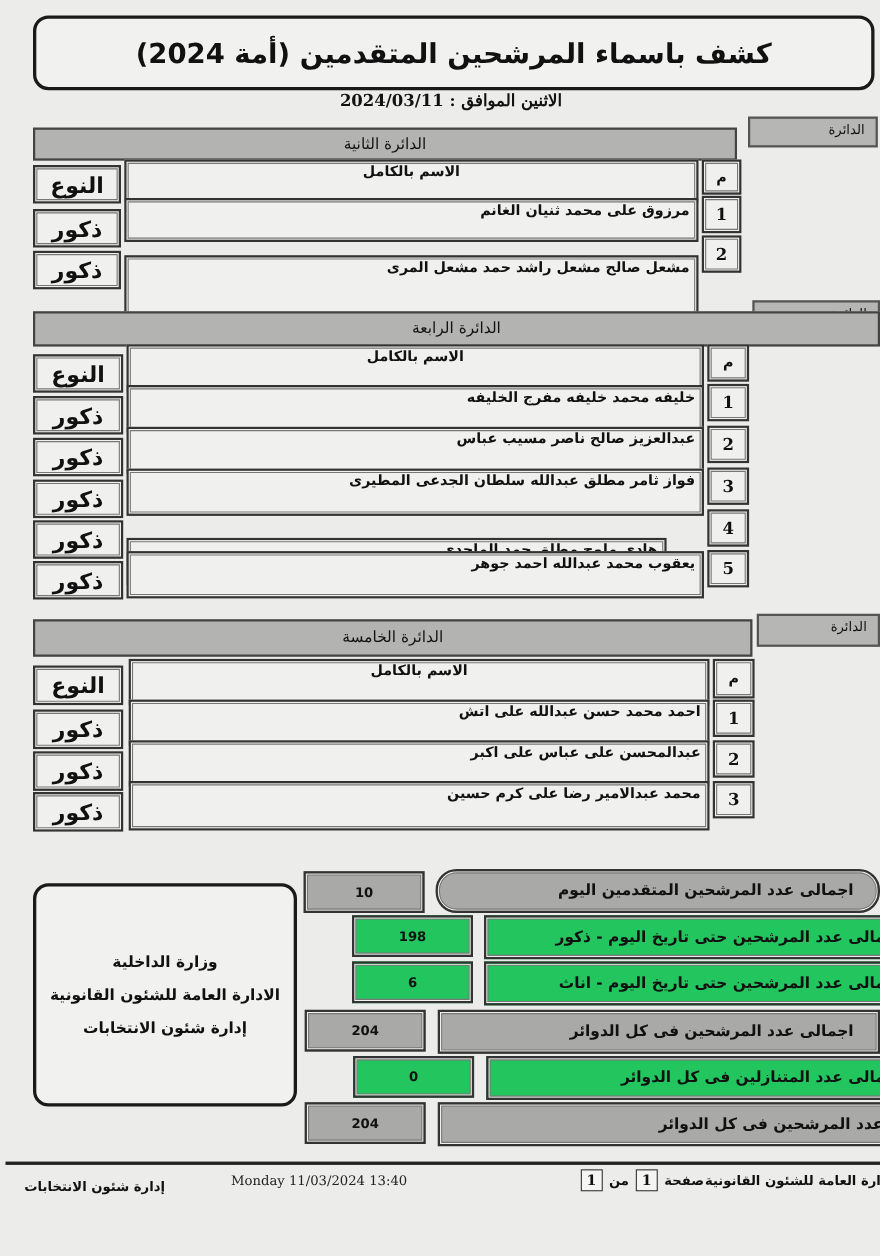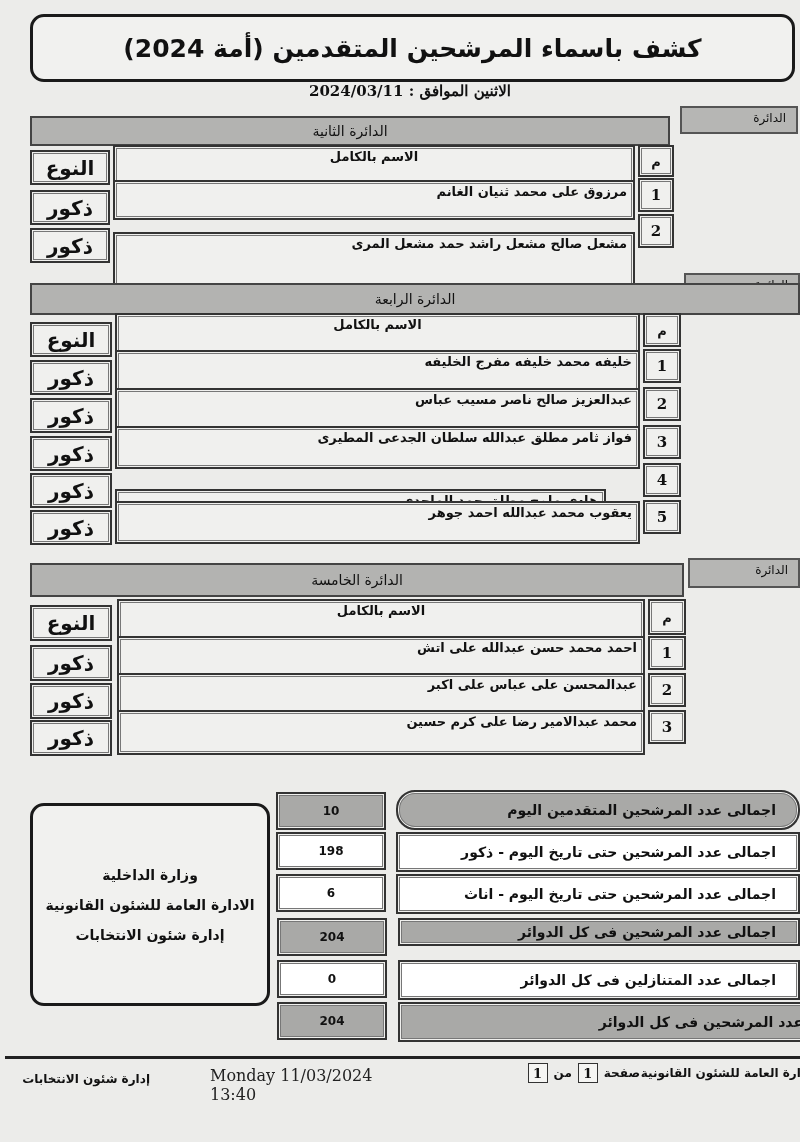--- a/index.html
+++ b/index.html
@@ -55,32 +55,32 @@
     }
     .sum-label {
       direction: rtl; font-size: 14px; font-weight: bold;
       display: flex; align-items: center; justify-content: flex-start; padding-right: 22px;
     }
     .sum-val {
       display: flex; align-items: center; justify-content: center;
       font-size: 12px; font-weight: bold;
     }
     .dark { background: #a9a9a7; }
-    .light { background: #ffffff; }
+    .light { background: #22c55e; margin-left: 44px; }
     .ministry {
       left: 30px; top: 803px; width: 240px; height: 203px;
       border: 3px solid #1a1a1a; border-radius: 14px; background: #f1f1ef;
       display: flex; flex-direction: column; align-items: center; justify-content: center;
       direction: rtl; font-weight: bold; font-size: 14px; gap: 14px;
     }
     .footer-rule {
       left: 5px; top: 1056px; width: 795px; height: 3px; background: #222;
     }
     .footer-text { font-size: 12px; direction: rtl; top: 1066px; font-weight: bold; }
-    .footer-date { font-family: "DejaVu Serif", serif; font-size: 16px; top: 1066px; color: #222; }
+    .footer-date { font-family: "DejaVu Serif", serif; font-size: 12px; top: 1066px; color: #222; }
     .page-box {
       border: 1px solid #333; width: 18px; height: 18px; background: #f5f5f3;
       display: inline-flex; align-items: center; justify-content: center;
       font-family: "DejaVu Serif", serif; font-size: 13px;
     }
   </style>
 </head>
 <body>
 
 <div class="abs title-box">كشف باسماء المرشحين المتقدمين (أمة 2024)</div>
@@ -162,21 +162,21 @@
 <div>
   <div class="abs cell sum-label dark" style="left:396px; top:790px; width:404px; height:40px;border-radius:19px;">اجمالى عدد المرشحين المتقدمين اليوم</div>
   <div class="abs cell sum-val dark" style="left:276px; top:792px; width:110px; height:38px;">10</div>
 
   <div class="abs cell sum-label light" style="left:396px; top:832px; width:404px; height:40px;">اجمالى عدد المرشحين حتى تاريخ اليوم - ذكور</div>
   <div class="abs cell sum-val light" style="left:276px; top:832px; width:110px; height:38px;">198</div>
 
   <div class="abs cell sum-label light" style="left:396px; top:874px; width:404px; height:40px;">اجمالى عدد المرشحين حتى تاريخ اليوم - اناث</div>
   <div class="abs cell sum-val light" style="left:276px; top:874px; width:110px; height:38px;">6</div>
 
-  <div class="abs cell sum-label dark" style="left:398px; top:918px; width:402px; height:28px;padding-left:20px;">اجمالى عدد المرشحين فى كل الدوائر</div>
+  <div class="abs cell sum-label dark" style="left:398px; top:918px; width:402px; height:40px;padding-left:20px;">اجمالى عدد المرشحين فى كل الدوائر</div>
   <div class="abs cell sum-val dark" style="left:277px; top:918px; width:110px; height:38px;">204</div>
 
   <div class="abs cell sum-label light" style="left:398px; top:960px; width:402px; height:40px;">اجمالى عدد المتنازلين فى كل الدوائر</div>
   <div class="abs cell sum-val light" style="left:277px; top:960px; width:110px; height:38px;">0</div>
 
   <div class="abs cell sum-label dark" style="left:398px; top:1002px; width:476px; height:40px;">صافى عدد المرشحين فى كل الدوائر</div>
   <div class="abs cell sum-val dark" style="left:277px; top:1002px; width:110px; height:38px;">204</div>
 </div>
 
 <div class="abs footer-rule"></div>

